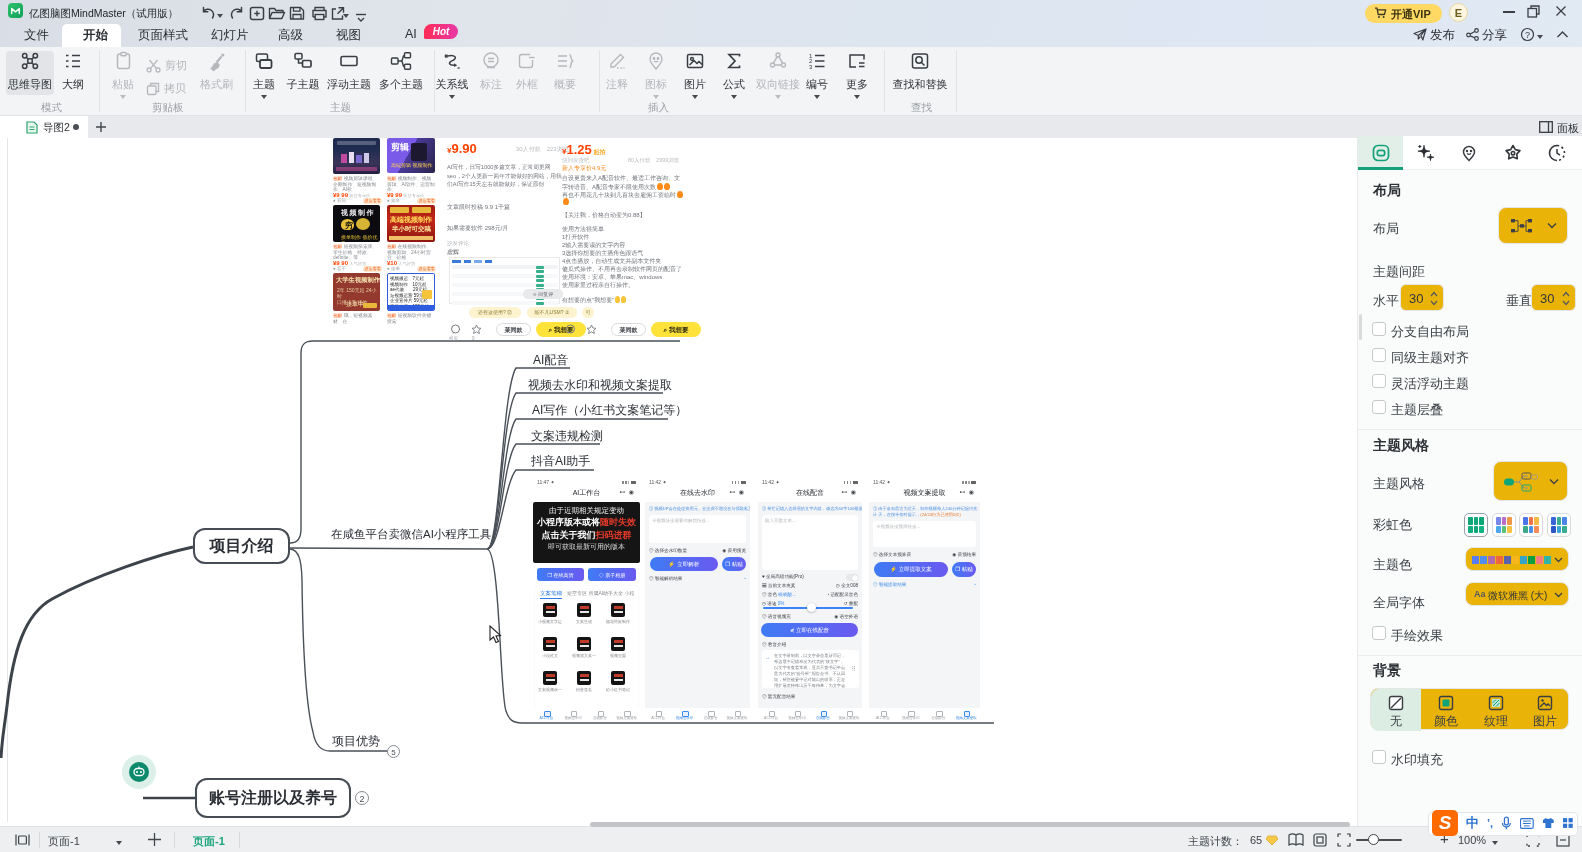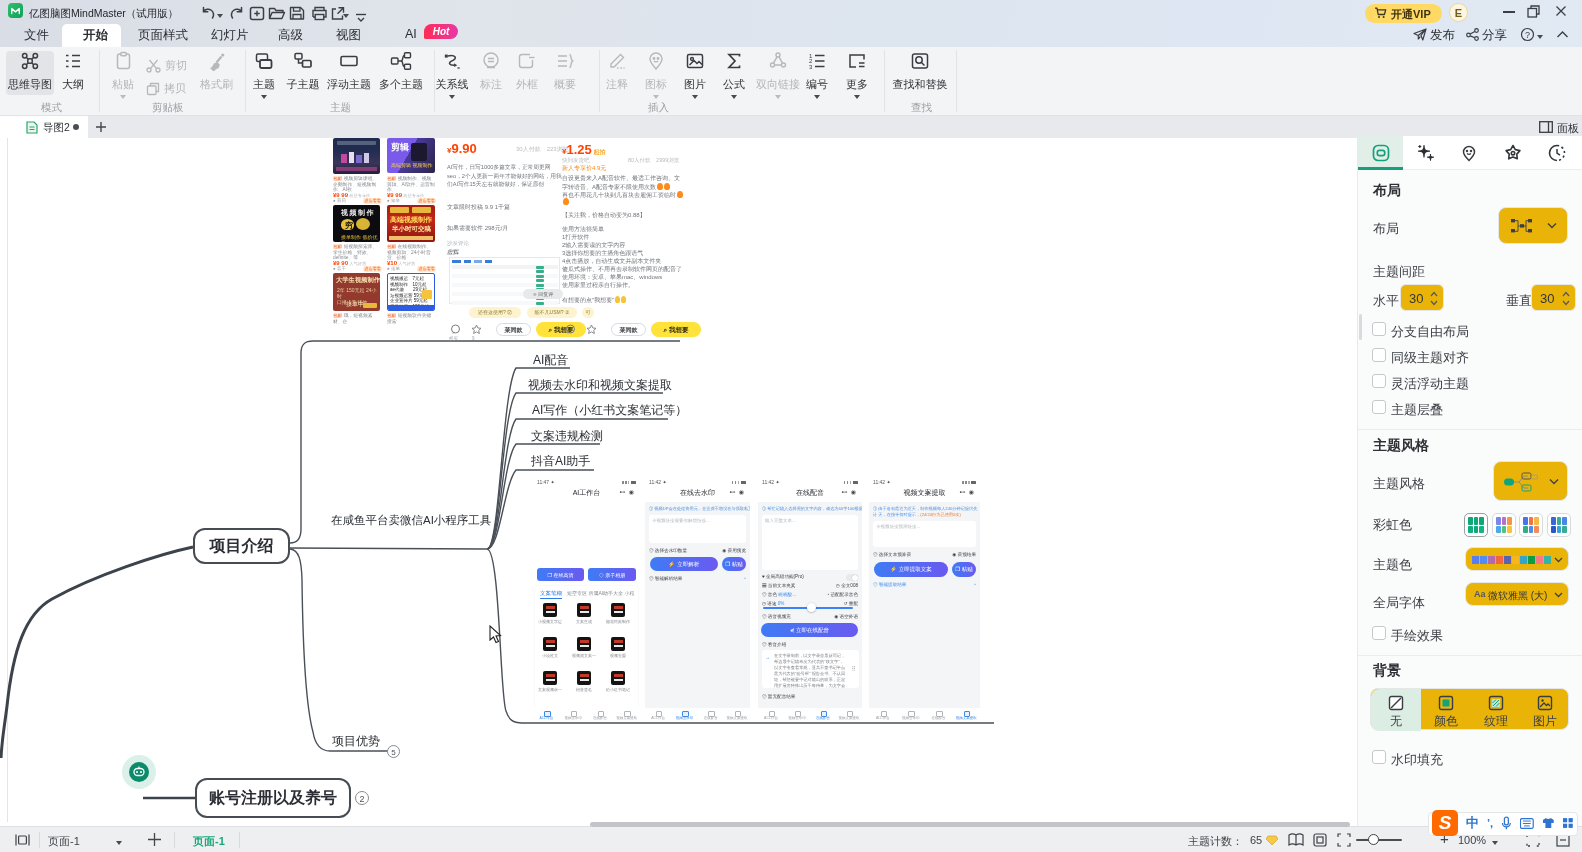--- a/index.html
+++ b/index.html
@@ -474,21 +474,21 @@
     <path d="M290 411 C 299 412, 301.5 422, 302 442 C 303 525, 307 572, 313 594 C 315 606, 320 613, 330 613 L 388 613" stroke="#4a5058" stroke-width="1.4"></path>
     <path d="M487 411 C 500 411, 502 252, 516 230 H 570" stroke="#4a5058" stroke-width="1.4"></path>
     <path d="M487 411 C 500 411, 502 274, 516 255 H 663" stroke="#4a5058" stroke-width="1.4"></path>
     <path d="M487 411 C 500 411, 503 298, 516 281 H 668" stroke="#4a5058" stroke-width="1.4"></path>
     <path d="M487 411 C 500 411, 503 322, 516 306 H 600" stroke="#4a5058" stroke-width="1.4"></path>
     <path d="M487 411 C 500 411, 504 346, 516 332 H 594" stroke="#4a5058" stroke-width="1.4"></path>
     <path d="M487 411 C 500 411, 500 560, 506 573 C 509 582, 513 585, 522 585 H 994" stroke="#4a5058" stroke-width="1.4"></path>
   </svg>
 
   <div class="mmnode" style="left:193px;top:390px;width:97px;height:36px;font-size:16px;">项目介绍</div>
-  <div class="mmlabel" style="left:331px;top:375px;font-size:11.5px;">在咸鱼平台卖微信AI小程序工具</div>
+  <div class="mmlabel" style="left:331px;top:389px;font-size:11.5px;">在咸鱼平台卖微信AI小程序工具</div>
   <div class="mmlabel" style="left:533px;top:214px;">AI配音</div>
   <div class="mmlabel" style="left:528px;top:239px;">视频去水印和视频文案提取</div>
   <div class="mmlabel" style="left:532px;top:264px;">AI写作（小红书文案笔记等）</div>
   <div class="mmlabel" style="left:531px;top:290px;">文案违规检测</div>
   <div class="mmlabel" style="left:531px;top:315px;">抖音AI助手</div>
   <div class="mmlabel" style="left:332px;top:595px;">项目优势</div>
   <div class="badge" style="left:387px;top:607px;width:13px;height:13px;font-size:8px;line-height:13px;">5</div>
   <div class="mmnode" style="left:195px;top:640px;width:156px;height:40px;font-size:16px;">账号注册以及养号</div>
   <div class="badge" style="left:355px;top:653px;width:14px;height:14px;font-size:9px;line-height:14px;">2</div>
 
@@ -619,20 +619,26 @@
     <svg style="position:absolute;left:253px;top:187px;" width="11" height="11" viewBox="0 0 11 11">
         <path d="M5.5 1 L6.9 4 L10 4.3 L7.7 6.4 L8.4 9.5 L5.5 7.9 L2.6 9.5 L3.3 6.4 L1 4.3 L4.1 4 z" fill="none" stroke="#7a7e83" stroke-width="0.9"></path>
       </svg>
     <div style="position:absolute;left:278px;top:186px;width:35px;height:13px;border:0.5px solid #d8dade;border-radius:7px;font-size:6px;color:#3c4046;text-align:center;line-height:13px;font-weight:bold;">菜同款</div>
     <div style="position:absolute;left:318px;top:185px;width:50px;height:15px;background:#ffe23a;border-radius:8px;font-size:6.5px;color:#2d2a10;text-align:center;line-height:15px;font-weight:bold;">⌕ 我想要</div>
   </div>
 
   <div class="phone" style="left:533px;width:107px;">
     <div class="pstat"><span>11:47 ✦</span><span class="sic"></span></div>
     <div class="ptitle">AI工作台<span class="pdots">⊷&nbsp;&nbsp;◉</span></div>
+    <div style="position:absolute;left:0;top:25px;width:107px;height:61px;background:#151515;border-radius:2px;text-align:center;">
+      <div style="font-size:7.5px;color:#eee;margin-top:4px;">由于近期相关规定变动</div>
+      <div style="font-size:9px;color:#fff;font-weight:bold;">小程序版本或将<span style="color:#e83a2a;">随时失效</span></div>
+      <div style="font-size:9px;color:#fff;font-weight:bold;">点击关于我们<span style="color:#e83a2a;">扫码进群</span></div>
+      <div style="font-size:7px;color:#ddd;">即可获取最新可用的版本</div>
+    </div>
     <div class="gbtn" style="left:4px;top:91px;width:47px;height:13px;font-size:5px;">❐ 在线高清</div>
     <div class="gbtn" style="left:55px;top:91px;width:48px;height:13px;font-size:5px;">◇ 亲子相册</div>
     <div style="position:absolute;left:2px;top:109px;width:103px;height:122px;background:#fff;border-radius:4px;box-shadow:0 0 2px rgba(0,0,0,0.08);">
       <div style="position:absolute;left:5px;top:4px;font-size:5.5px;color:#2a7de8;border-bottom:1px solid #2a7de8;padding-bottom:1px;">文案笔糊</div>
       <div style="position:absolute;left:32px;top:4px;font-size:5px;color:#85888d;white-space:nowrap;overflow:hidden;width:68px;">短空专区 所属AI助手大全 小程</div>
       <div class="appic" style="left:8px;top:17px;"></div>
         <div class="appic" style="left:42px;top:17px;"></div>
         <div class="appic" style="left:76px;top:17px;"></div>
       <div class="applb" style="left:2px;top:33px;">小视频文字提</div>
         <div class="applb" style="left:36px;top:33px;">文案生成</div>

